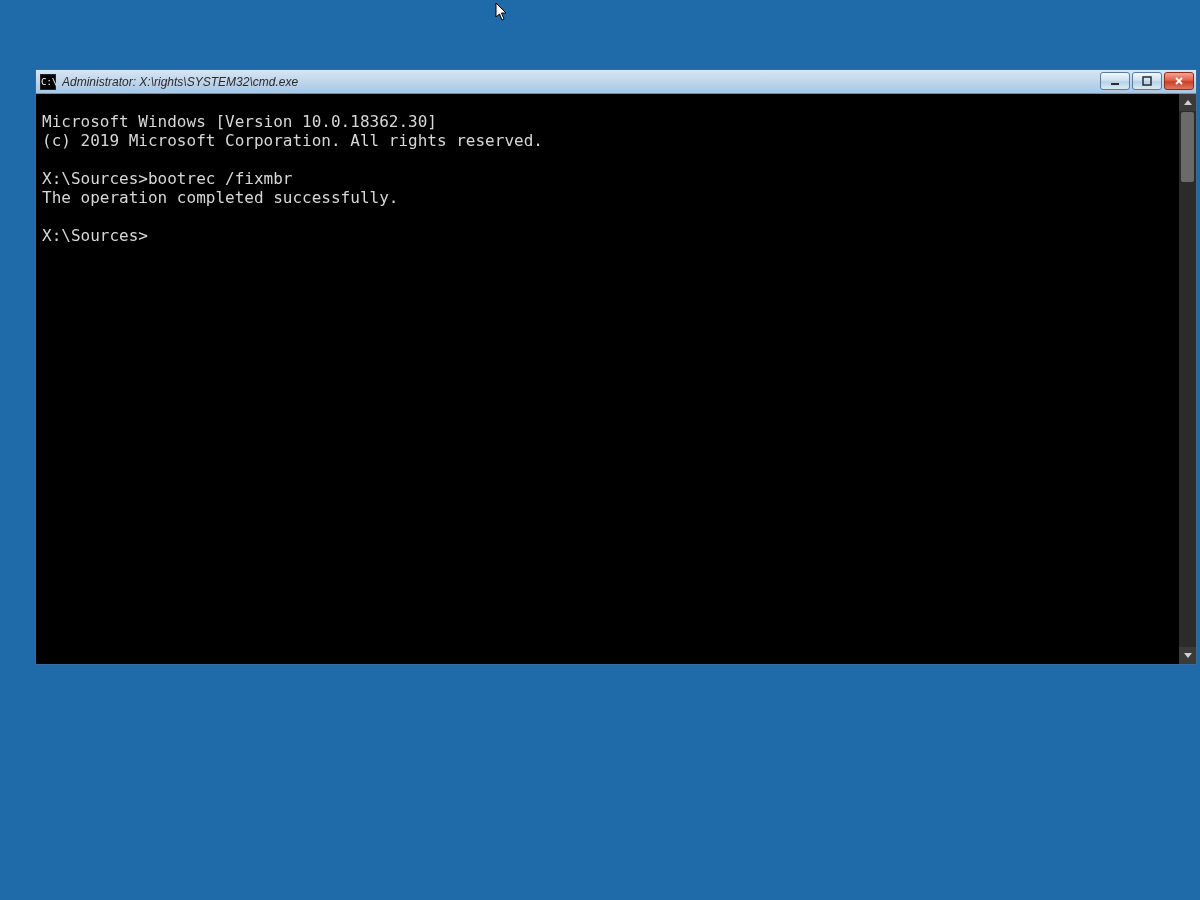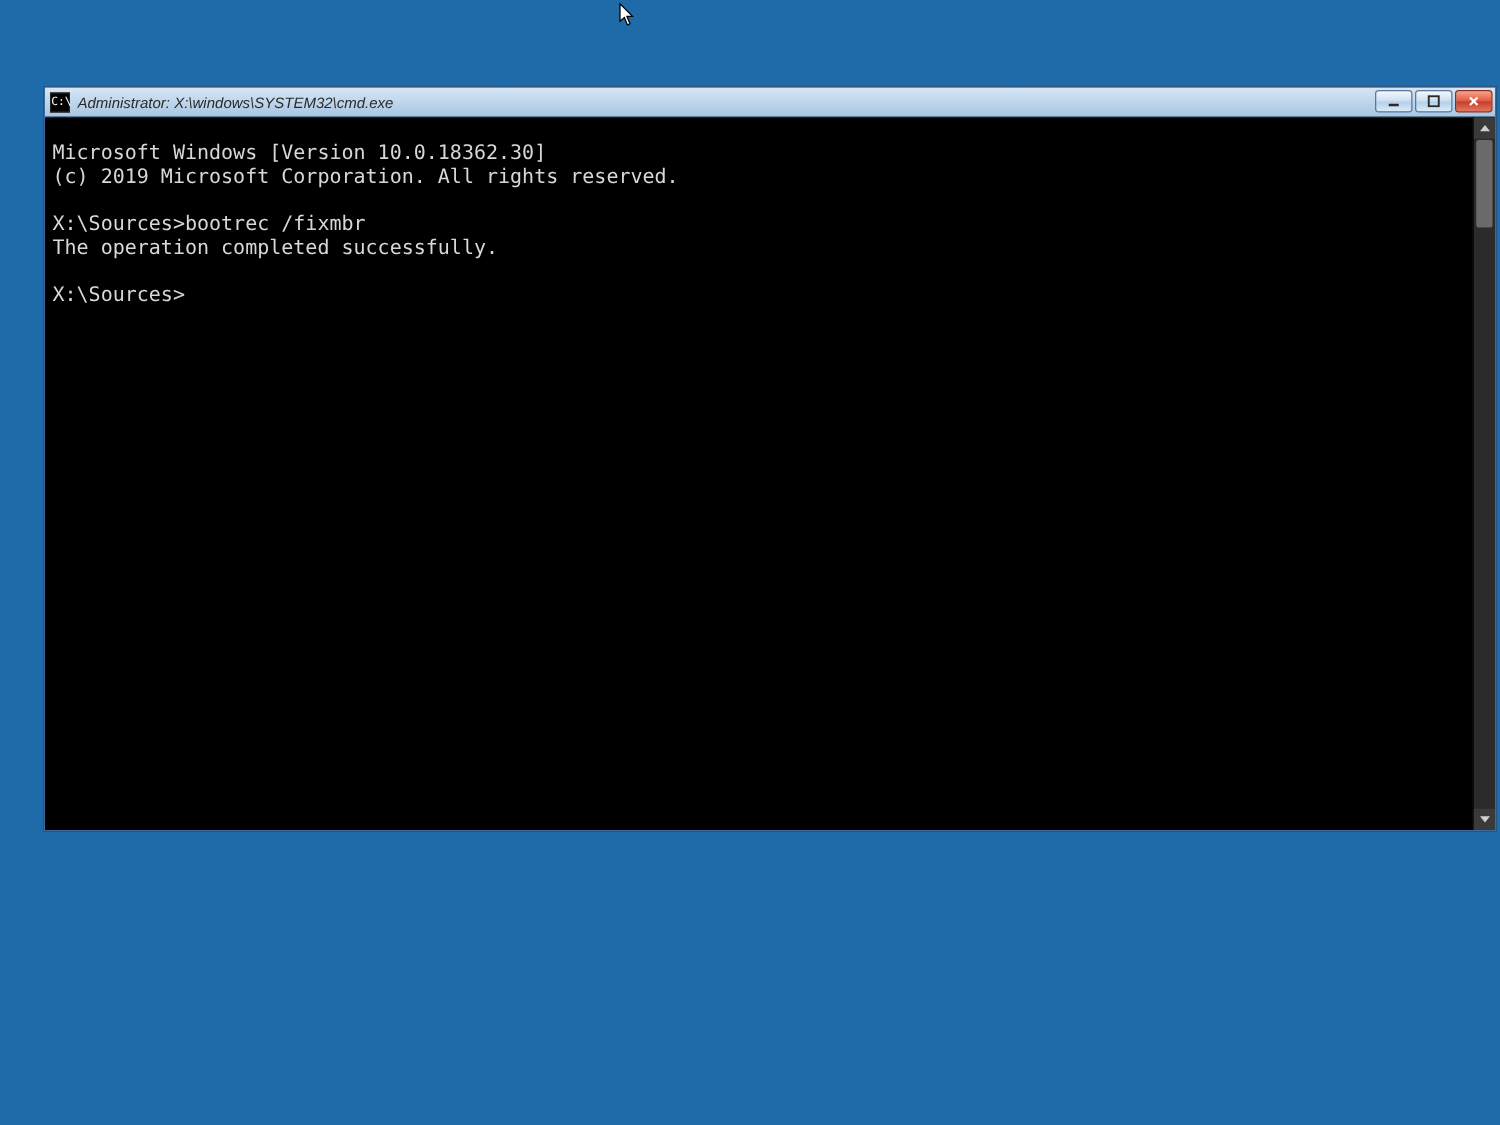--- a/index.html
+++ b/index.html
@@ -160,21 +160,21 @@
   <div class="cursor">
     <svg width="14" height="20" viewBox="0 0 14 20">
       <path d="M1 1 L1 15 L4.5 12 L7 18 L9 17 L6.5 11 L11 11 Z" fill="#ffffff" stroke="#000" stroke-width="1"></path>
     </svg>
   </div>
 
   <div class="window">
 
     <div class="titlebar">
       <div class="app-icon">C:\</div>
-      <div class="title-text">Administrator: X:\windows\SYSTEM32\cmd.exe</div>
+      <div class="title-text">Administrator: X:\rights\SYSTEM32\cmd.exe</div>
 
       <div class="win-controls">
         <div class="win-btn">
           <svg width="12" height="10" viewBox="0 0 12 10">
               <rect x="2" y="7" width="8" height="2" fill="#2a2a2a"></rect>
             </svg>
         </div>
         <div class="win-btn">
           <svg width="12" height="10" viewBox="0 0 12 10">
               <rect x="2" y="1" width="8" height="8" fill="none" stroke="#2a2a2a" stroke-width="1.5"></rect>

